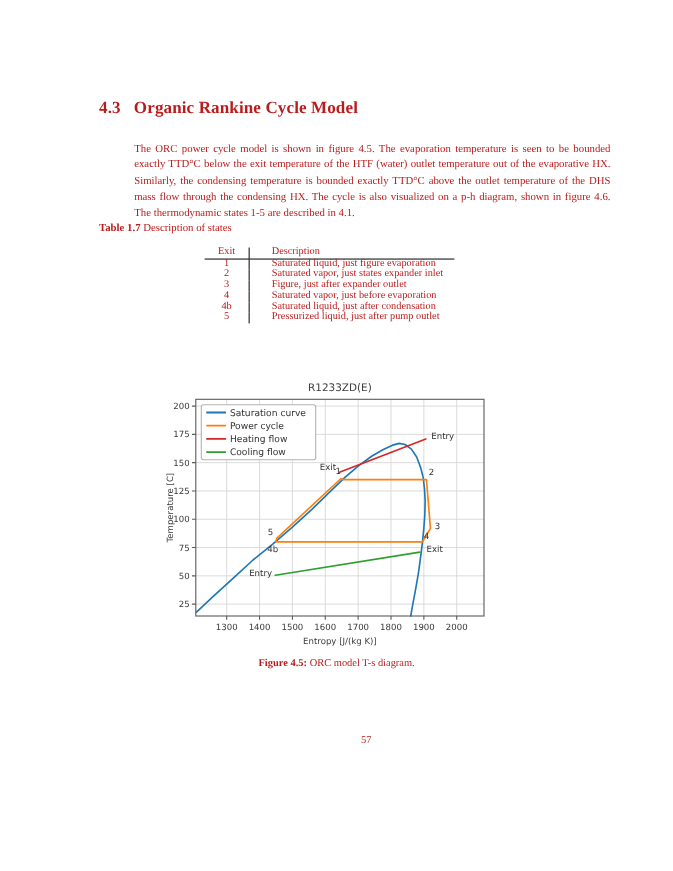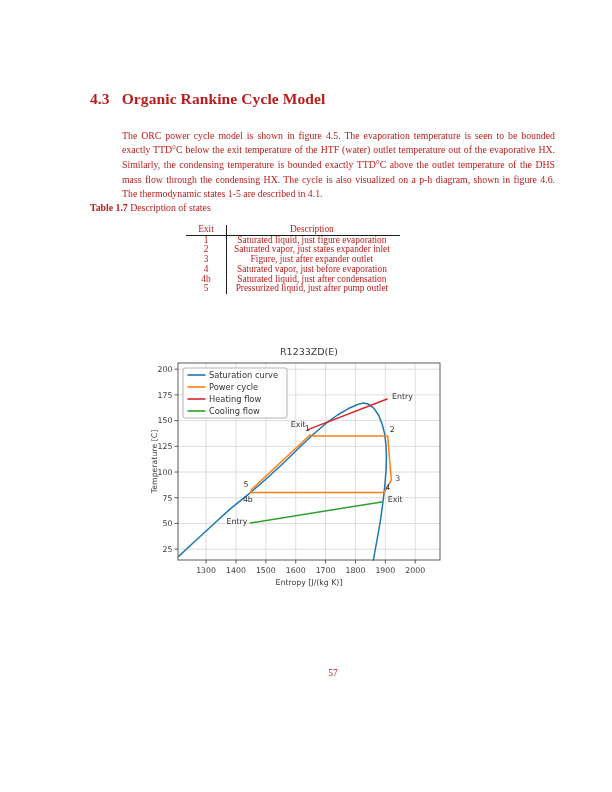--- a/index.html
+++ b/index.html
@@ -22,21 +22,21 @@
   .table-label .tbl-num { font-weight:bold; }
   .states-table {
     position:absolute; left:186px; top:225px; border-collapse:collapse;
     font-size:9.4px; line-height:9.7px;
   }
   .states-table th, .states-table td { padding:0; font-weight:normal; vertical-align:baseline; }
   .states-table th.col-state, .states-table td.col-state {
     width:32px; text-align:center; border-right:1px solid #1a1a1a; padding-right:4px; padding-left:4px;
   }
   .states-table th.col-desc, .states-table td.col-desc {
-    text-align:center; padding-left:7px; padding-right:10px; white-space:nowrap;
+    text-align:left; padding-left:20px; padding-right:10px; white-space:nowrap;
   }
   .states-table thead th { border-bottom:1px solid #1a1a1a; }
   .figure-wrap { position:absolute; left:148px; top:342px; width:322px; height:245px; }
   .figure-caption {
     position:absolute; left:0; top:598px; width:612px; text-align:center; font-size:9.5px;
   }
   .figure-caption .fig-num { font-weight:bold; }
   .page-number {
     position:absolute; left:0; top:668px; width:612px; text-align:center; font-size:9.5px;margin-left:27px;
   }
@@ -164,16 +164,19 @@
         <text x="61" y="36" font-size="8.3" fill="#333333" font-family="&quot;DejaVu Sans&quot;, sans-serif">Saturation curve</text>
         <line x1="39.5" y1="45" x2="57.5" y2="45" stroke="#ff7f0e" stroke-width="1.6"></line>
         <text x="61" y="48" font-size="8.3" fill="#333333" font-family="&quot;DejaVu Sans&quot;, sans-serif">Power cycle</text>
         <line x1="39.5" y1="57" x2="57.5" y2="57" stroke="#d62728" stroke-width="1.6"></line>
         <text x="61" y="60" font-size="8.3" fill="#333333" font-family="&quot;DejaVu Sans&quot;, sans-serif">Heating flow</text>
         <line x1="39.5" y1="69" x2="57.5" y2="69" stroke="#2ca02c" stroke-width="1.6"></line>
         <text x="61" y="72" font-size="8.3" fill="#333333" font-family="&quot;DejaVu Sans&quot;, sans-serif">Cooling flow</text>
       </svg>
   </div>
 
+  <div class="figure-caption">
+    <span class="fig-num">Figure 4.5:</span><span> ORC model T-s diagram.</span>
+  </div>
 
   <div class="page-number">57</div>
 
 </div>
 
 </body></html>

